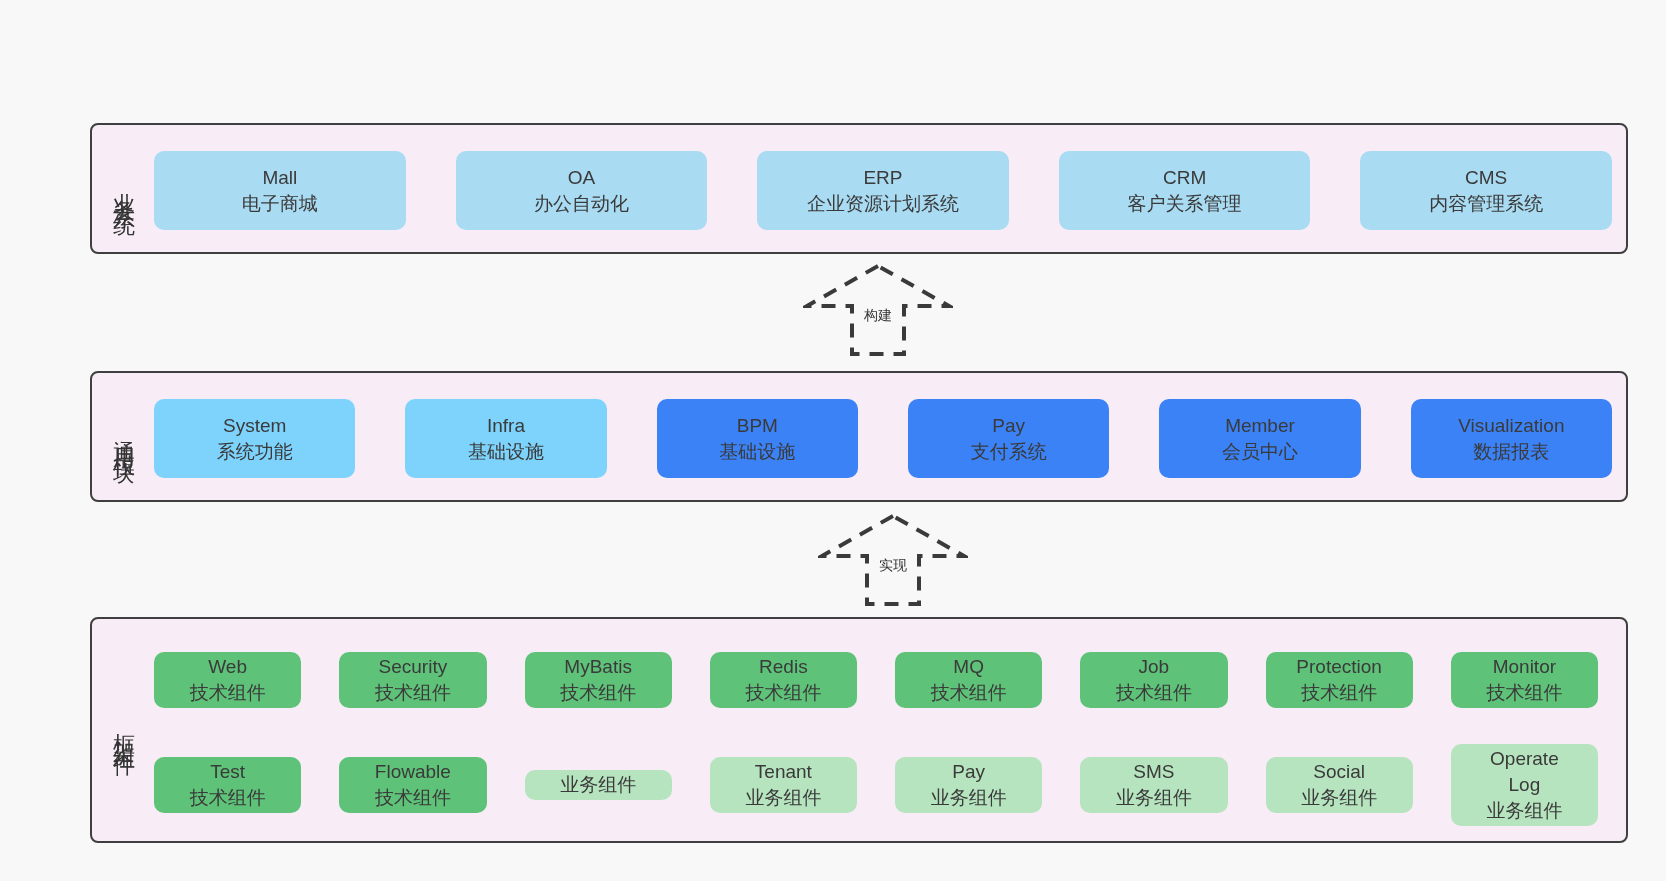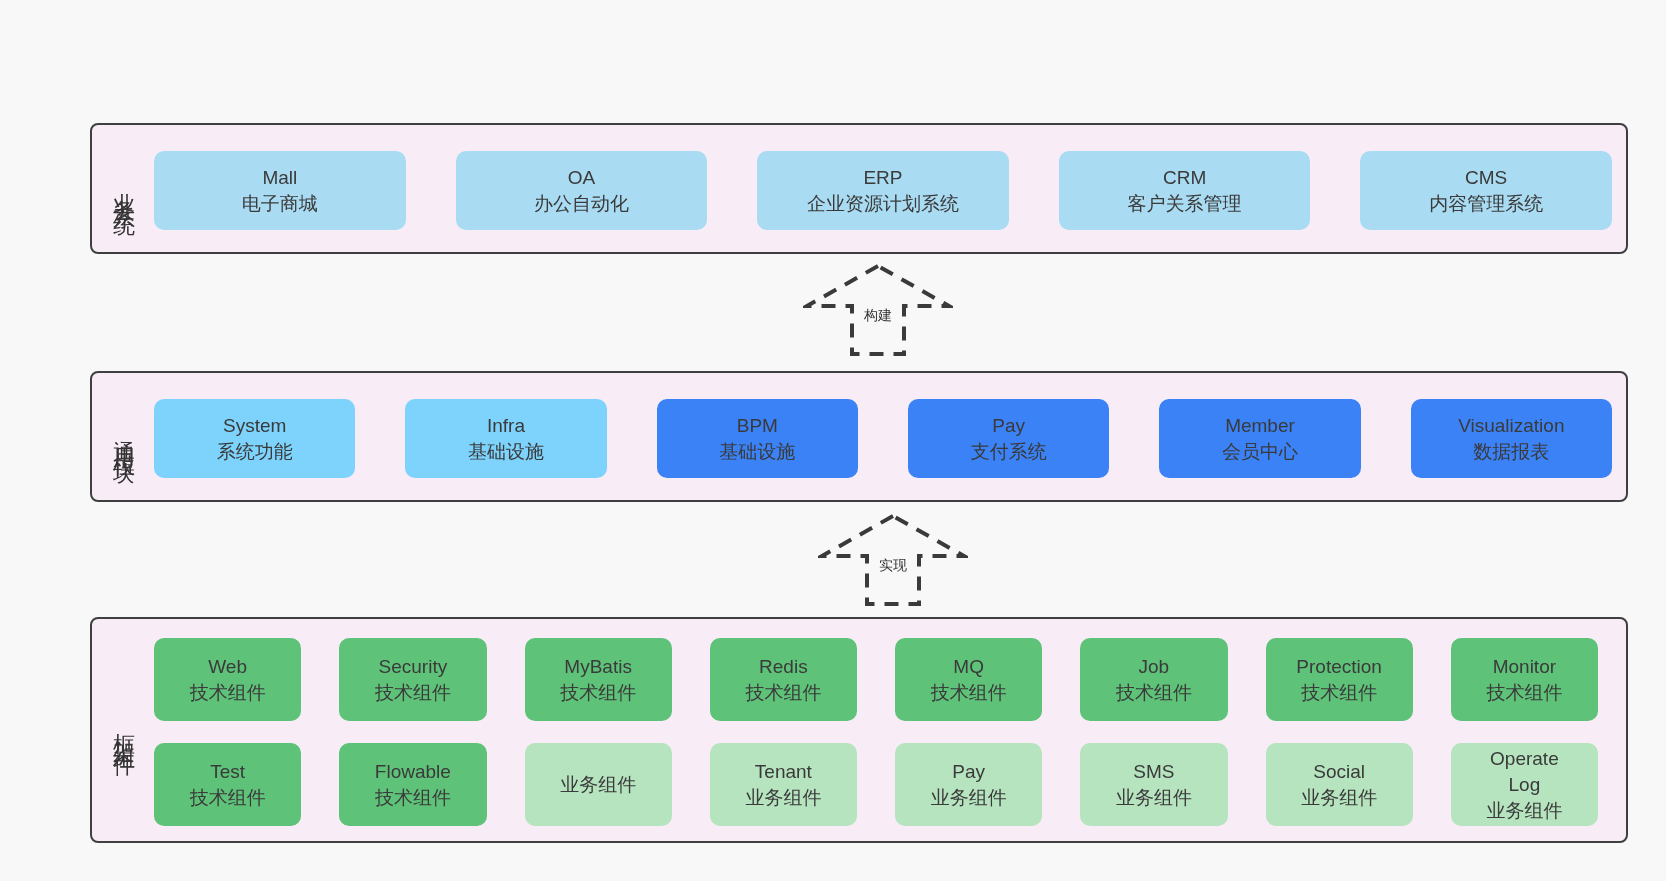--- a/index.html
+++ b/index.html
@@ -81,21 +81,21 @@
     display: flex;
   }
   .layer-business .row,
   .layer-common .row {
     top: 26px;
     left: 62px;
     right: 14px;
     height: 79px;
     gap: 50px;
   }
-  .layer-framework .row { left: 62px; right: 28px; height: 83px; gap: 38px; }
+  .layer-framework .row { left: 62px; right: 28px; height: 83px; gap: 38px; align-items: center; }
   .layer-framework .row-0 { top: 19px; }
   .layer-framework .row-1 { top: 124px; }
 
   .box {
     flex: 1;
     border-radius: 10px;
     display: flex;
     flex-direction: column;
     align-items: center;
     justify-content: center;

